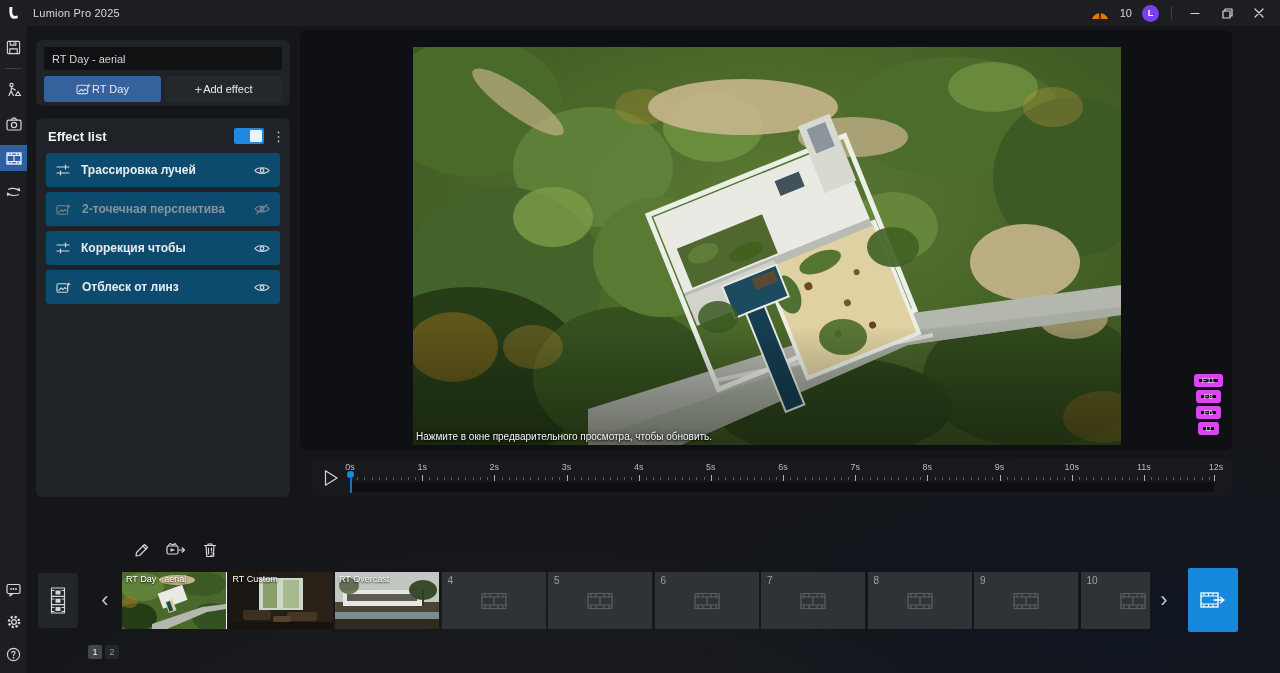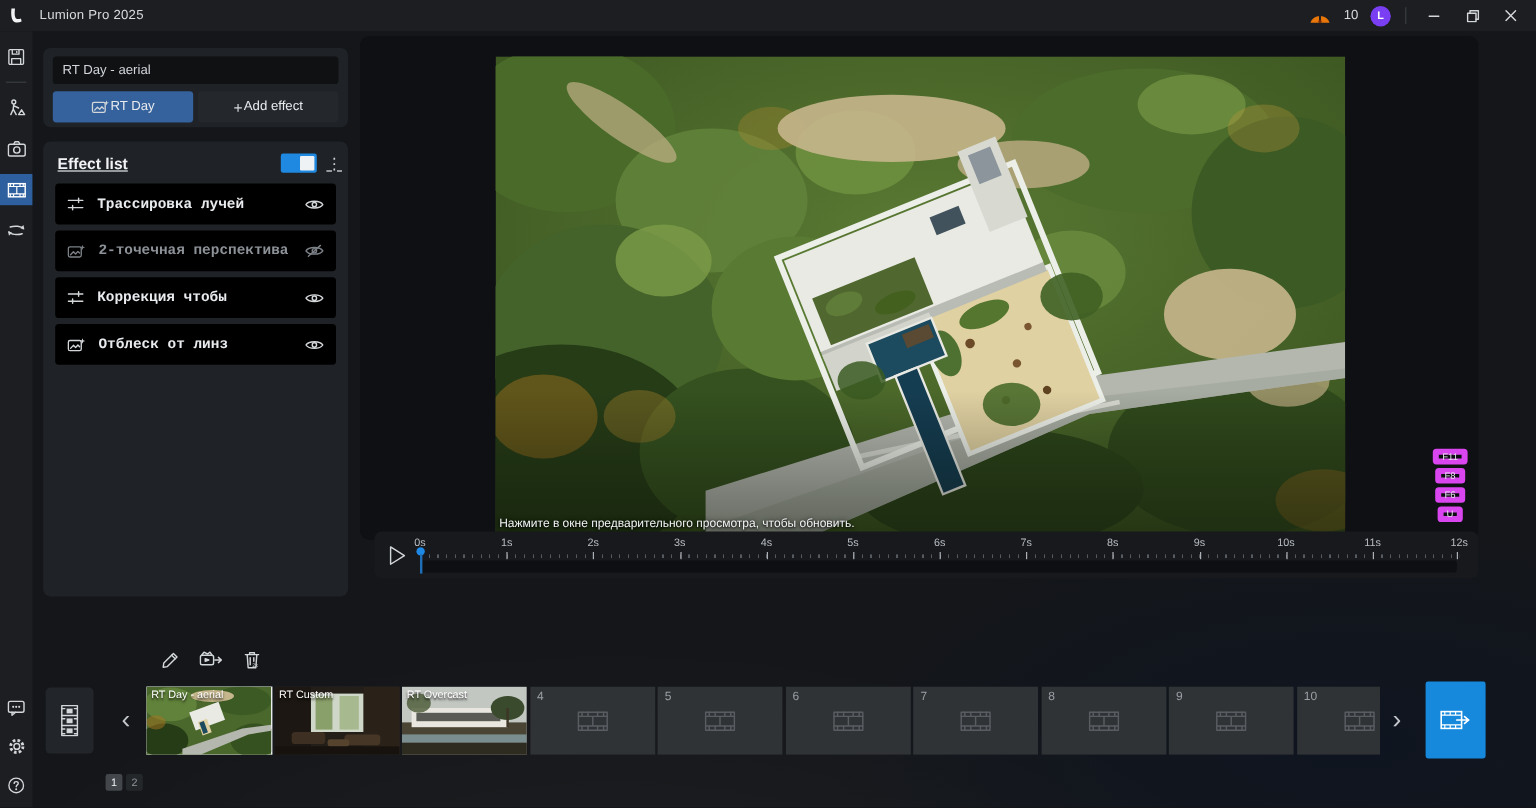--- a/index.html
+++ b/index.html
@@ -38,40 +38,40 @@
   .panel { position:absolute; background:#1f2226; border-radius:6px; }
   .panel-top { left:36px; top:40px; width:254px; height:66px; padding:7px 8px; }
   .clip-name-input { width:100%; height:23px; background:#0f1113; border:none; border-radius:3px; color:#d2d5d9; font-size:11px; padding:0 8px; font-family:"Liberation Sans",sans-serif; outline:none; }
   .btn-row { display:flex; gap:4px; margin-top:6px; }
   .btn { flex:1; height:26px; border-radius:3px; display:flex; align-items:center; justify-content:center; gap:1px; font-size:11px; color:#e8ebee; cursor:default; }
   .btn-style { background:#35619c; }
   .btn-add { background:#24272b; }
   .plus-glyph { font-size:13px; color:#d4d7da; }
 
   .panel-effects { left:36px; top:118px; width:254px; height:379px; }
-  .fx-header { display:flex; align-items:center; padding:10px 10px 9px 12px;text-decoration:underline; }
+  .fx-header { display:flex; align-items:center; padding:10px 10px 9px 12px; }
   .fx-title { font-size:13px; font-weight:bold; color:#f0f2f4; }
   .fx-header-right { margin-left:auto; display:flex; align-items:center; gap:8px; }
   .toggle { width:30px; height:16px; border-radius:2px; background:#1f88e0; position:relative; }
   .toggle .knob { position:absolute; right:2px; top:2px; width:12px; height:12px; background:#eef2f5; border-radius:1px; }
   .kebab { color:#cfd3d7; font-size:13px; line-height:1; letter-spacing:0; width:8px; text-align:center; }
-  .fx-row { margin:0 10px 5px 10px; height:34px; background:#000000; border-radius:3px; display:flex; align-items:center; padding:0 10px;font-family:Liberation Mono, monospace; }
+  .fx-row { margin:0 10px 5px 10px; height:34px; background:#0c4a6e; border-radius:3px; display:flex; align-items:center; padding:0 10px; }
   .fx-label { font-size:12px; font-weight:bold; color:#e9ecef; margin-left:11px; }
   .fx-eye { margin-left:auto; display:flex; }
   .fx-row.disabled .fx-label { color:#8d9298; }
 
   
   .preview-panel { position:absolute; left:300px; top:30px; width:932px; height:420px; background:#0f1013; border-radius:8px; }
   .preview-img { position:absolute; left:113px; top:17px; width:708px; height:398px; }
   .preview-hint { position:absolute; left:116px; bottom:8px; font-size:10px; color:#f2f4f5; text-shadow:0 1px 2px rgba(0,0,0,.95), 0 0 4px rgba(0,0,0,.7); }
   .badges { position:absolute; right:9px; top:344px; display:flex; flex-direction:column; gap:3px; align-items:center; }
   .badge { min-width:21px; padding:1px 3px; height:13px; border:5px solid #d946ef; border-radius:3px; background:rgba(10,12,14,.55); color:#e2e5e8; font-size:8px; display:flex; align-items:center; justify-content:center; }
 
   
-  .timeline { position:absolute; left:312px; top:443px; width:920px; height:39px; background:#17191d; border-radius:6px; display:flex; align-items:center;text-decoration:underline; }
+  .timeline { position:absolute; left:312px; top:458px; width:920px; height:39px; background:#17191d; border-radius:6px; display:flex; align-items:center;text-decoration:underline; }
   .play-btn { width:38px; display:flex; justify-content:center; }
   .ruler { position:relative; width:866px; height:39px; }
   .tl-label { position:absolute; top:4px; transform:translateX(-50%); font-size:9px; color:#b9bdc2; }
   .tl-minor { position:absolute; left:0; top:19px; width:100%; height:3px;
     background:repeating-linear-gradient(90deg, #565b61 0 1px, transparent 1px 7.217px); }
   .tl-major { position:absolute; top:17px; width:1px; height:6px; background:#aeb2b7; }
   .tl-track { position:absolute; left:0; top:24px; width:864px; height:10px; background:#0d0f12; border-radius:2px; }
   .playhead-dot { position:absolute; left:-3px; top:13px; width:7px; height:7px; border-radius:50%; background:#1e88e5; z-index:2; }
   .playhead-line { position:absolute; left:0; top:19px; width:1.5px; height:16px; background:#1e6fb8; z-index:2; }
 

